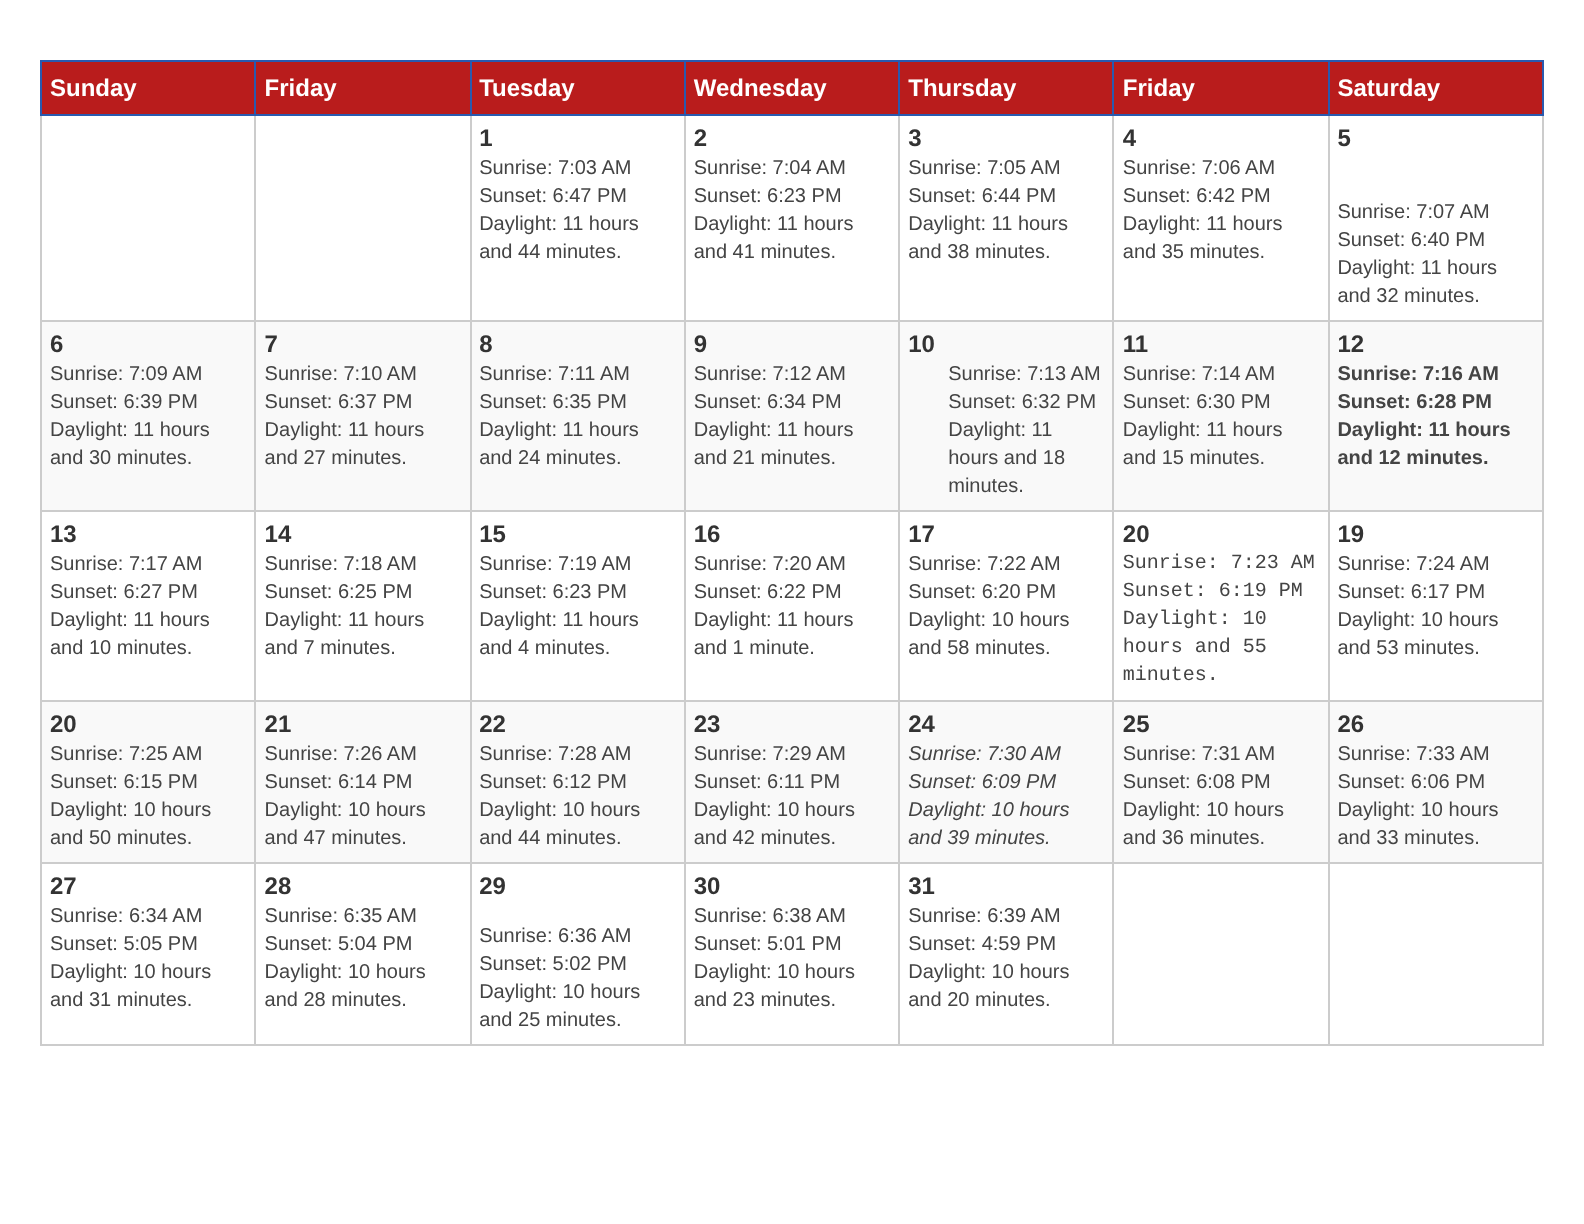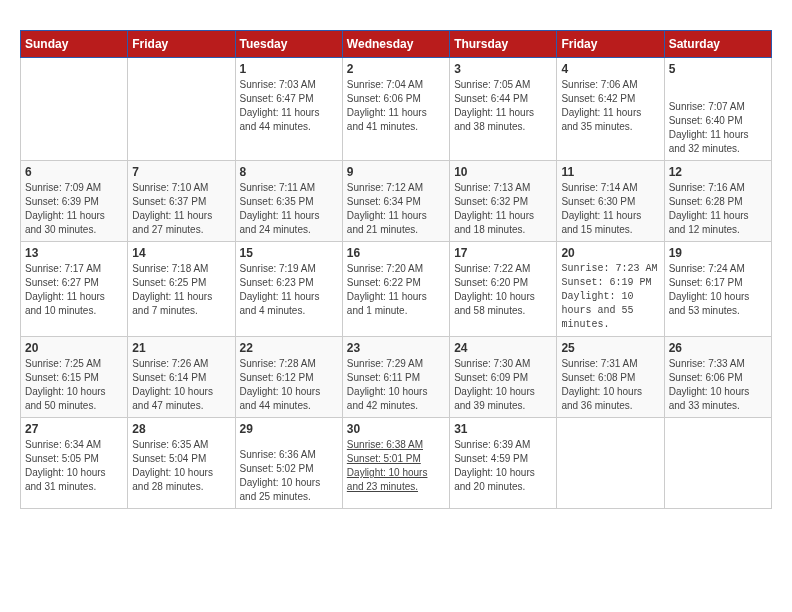--- a/index.html
+++ b/index.html
@@ -117,21 +117,21 @@
         <td class="empty-cell"></td>
         <td>
           <div class="day-number">1</div>
           <div class="day-info" style="white-space: pre-line;">Sunrise: 7:03 AM
 Sunset: 6:47 PM
 Daylight: 11 hours and 44 minutes.</div>
         </td>
         <td>
           <div class="day-number">2</div>
           <div class="day-info" style="white-space: pre-line;">Sunrise: 7:04 AM
-Sunset: 6:06 PM
+Sunset: 6:23 PM
 Daylight: 11 hours and 41 minutes.</div>
         </td>
         <td>
           <div class="day-number">3</div>
           <div class="day-info" style="white-space: pre-line;">Sunrise: 7:05 AM
 Sunset: 6:44 PM
 Daylight: 11 hours and 38 minutes.</div>
         </td>
         <td>
           <div class="day-number">4</div>
@@ -166,33 +166,33 @@
 Daylight: 11 hours and 24 minutes.</div>
         </td>
         <td>
           <div class="day-number">9</div>
           <div class="day-info" style="white-space: pre-line;">Sunrise: 7:12 AM
 Sunset: 6:34 PM
 Daylight: 11 hours and 21 minutes.</div>
         </td>
         <td>
           <div class="day-number">10</div>
-          <div class="day-info" style="white-space: pre-line;">Sunrise: 7:13 AM
+          <div class="day-info" style="white-space: pre-line; margin-left: 20px;">Sunrise: 7:13 AM
 Sunset: 6:32 PM
 Daylight: 11 hours and 18 minutes.</div>
         </td>
         <td>
           <div class="day-number">11</div>
           <div class="day-info" style="white-space: pre-line;">Sunrise: 7:14 AM
 Sunset: 6:30 PM
 Daylight: 11 hours and 15 minutes.</div>
         </td>
         <td>
           <div class="day-number">12</div>
-          <div class="day-info" style="white-space: pre-line;">Sunrise: 7:16 AM
+          <div class="day-info" style="white-space: pre-line; font-weight: bold;">Sunrise: 7:16 AM
 Sunset: 6:28 PM
 Daylight: 11 hours and 12 minutes.</div>
         </td>
       </tr>
       <tr>
         <td>
           <div class="day-number">13</div>
           <div class="day-info" style="white-space: pre-line;">Sunrise: 7:17 AM
 Sunset: 6:27 PM
 Daylight: 11 hours and 10 minutes.</div>
@@ -254,21 +254,21 @@
 Daylight: 10 hours and 44 minutes.</div>
         </td>
         <td>
           <div class="day-number">23</div>
           <div class="day-info" style="white-space: pre-line;">Sunrise: 7:29 AM
 Sunset: 6:11 PM
 Daylight: 10 hours and 42 minutes.</div>
         </td>
         <td>
           <div class="day-number">24</div>
-          <div class="day-info" style="white-space: pre-line;">Sunrise: 7:30 AM
+          <div class="day-info" style="white-space: pre-line; font-style: italic;">Sunrise: 7:30 AM
 Sunset: 6:09 PM
 Daylight: 10 hours and 39 minutes.</div>
         </td>
         <td>
           <div class="day-number">25</div>
           <div class="day-info" style="white-space: pre-line;">Sunrise: 7:31 AM
 Sunset: 6:08 PM
 Daylight: 10 hours and 36 minutes.</div>
         </td>
         <td>
@@ -292,21 +292,21 @@
 Daylight: 10 hours and 28 minutes.</div>
         </td>
         <td>
           <div class="day-number">29</div>
           <div class="day-info" style="white-space: pre-line; margin-top: 12px;">Sunrise: 6:36 AM
 Sunset: 5:02 PM
 Daylight: 10 hours and 25 minutes.</div>
         </td>
         <td>
           <div class="day-number">30</div>
-          <div class="day-info" style="white-space: pre-line; text-decoration: underline;">Sunrise: 6:38 AM
+          <div class="day-info" style="white-space: pre-line;">Sunrise: 6:38 AM
 Sunset: 5:01 PM
 Daylight: 10 hours and 23 minutes.</div>
         </td>
         <td>
           <div class="day-number">31</div>
           <div class="day-info" style="white-space: pre-line;">Sunrise: 6:39 AM
 Sunset: 4:59 PM
 Daylight: 10 hours and 20 minutes.</div>
         </td>
         <td class="empty-cell"></td>

